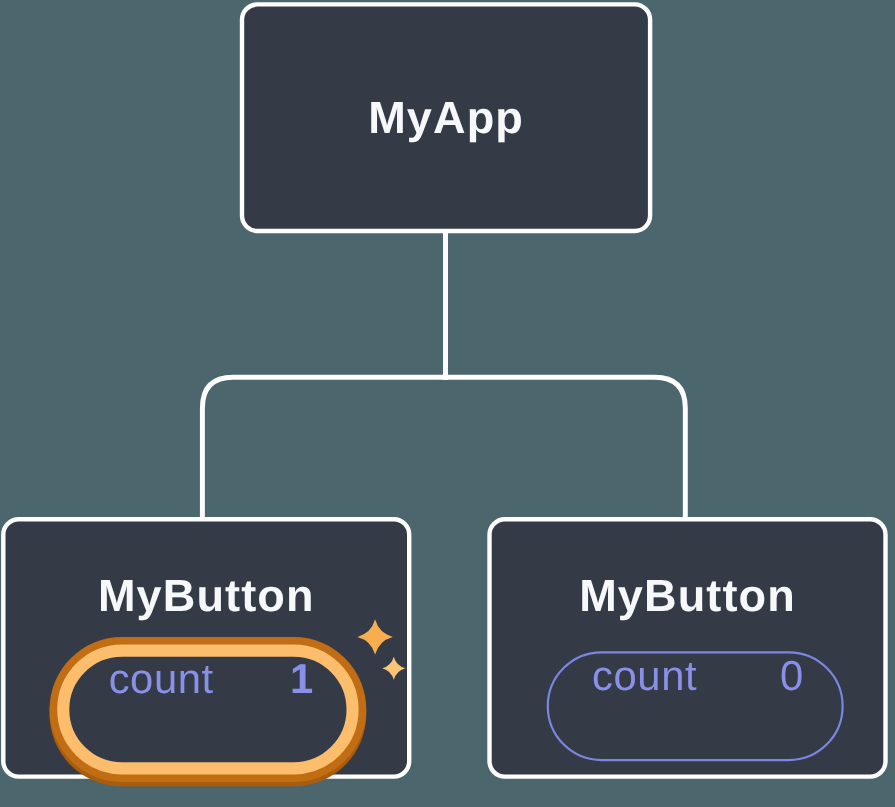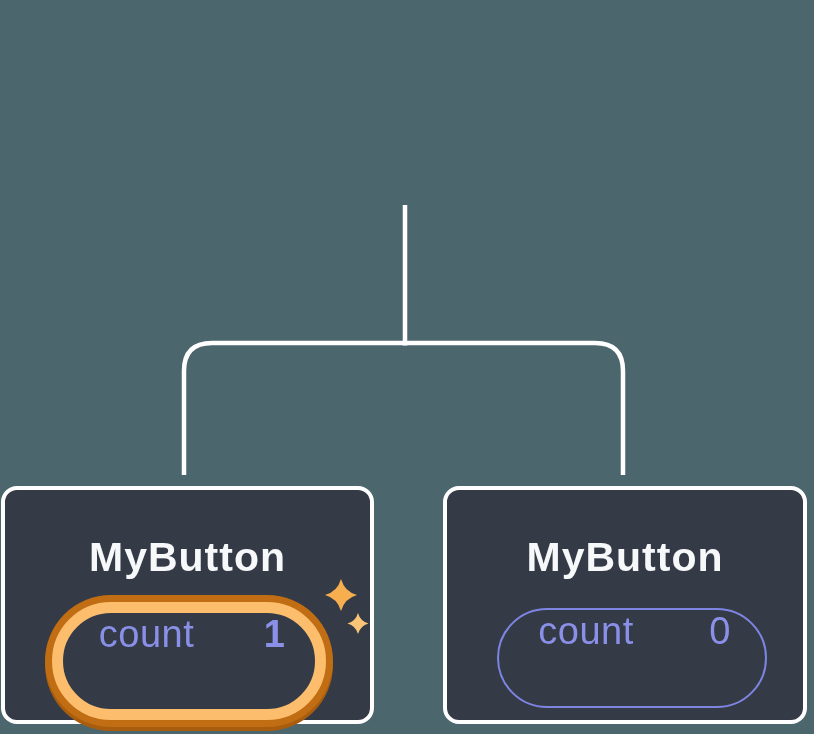--- a/index.html
+++ b/index.html
@@ -33,21 +33,20 @@
   .node-title {
     color: #f7f8fa;
     font-size: 41px;
     font-weight: 600;
     letter-spacing: 1px;
     white-space: nowrap;
   }
   .node-child {
     top: 470px;
     height: 238px;
-    margin-top: 16px;
   }
   .node-child-left { left: 1px; width: 373px; }
   .node-child-right { left: 443px; width: 364px; }
   .child-title {
     position: absolute;
     left: 0; right: 0;
     top: 44px;
     text-align: center;
   }
   
@@ -95,20 +94,23 @@
 </head>
 <body>
 
 <div class="canvas">
 
   <svg class="connectors" viewBox="0 0 814 734" xmlns="http://www.w3.org/2000/svg">
     <path d="M405 205 L405 345.5" fill="none" stroke="#ffffff" stroke-width="4.5"></path>
     <path d="M184 475 L184 371 Q184 343 212 343 L595 343 Q623 343 623 371 L623 475" fill="none" stroke="#ffffff" stroke-width="4.5"></path>
   </svg>
 
+  <div class="node node-root">
+    <span class="node-title">MyApp</span>
+  </div>
 
   <div class="node node-child node-child-left">
     <div class="node-title child-title">MyButton</div>
 
     <div class="pill pill-highlight">
       <span class="pill-key">count</span>
       <span class="pill-divider"></span>
       <span class="pill-value">1</span>
     </div>
 

